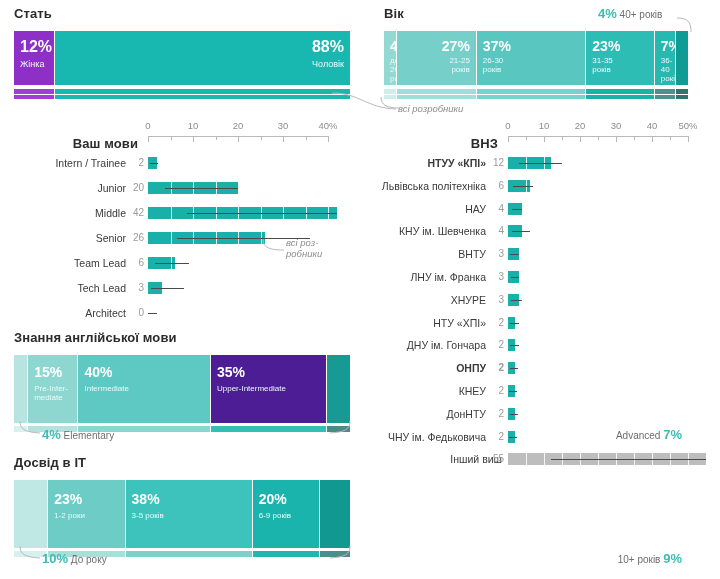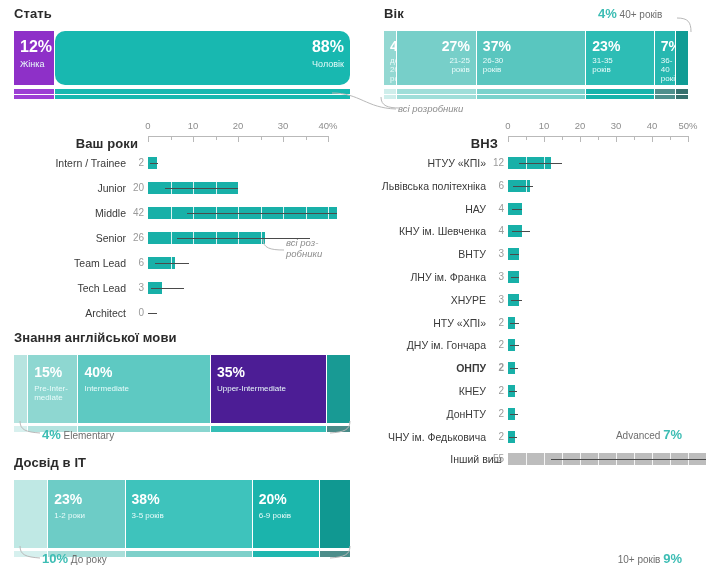--- a/index.html
+++ b/index.html
@@ -81,21 +81,21 @@
 <div class="page">
 
   <div class="panel" style="left:14px; top:6px; width:336px;">
     <div class="sec-title">Стать</div>
     <div class="stack-wrap" style="margin-top:10px; height:54px;">
       <div class="stack-bar" id="gender-bar">
           <div class="seg left" style="flex: 12 0 0px; background: rgb(142, 48, 200); border-right: 1.5px solid rgb(255, 255, 255);">
             <span class="pct" style="font-size: 16px; top: 8px;">12%</span>
             <span class="cap" style="font-size: 9px; top: 28px; white-space: pre-line;">Жінка</span>
           </div>
-          <div class="seg right" style="flex: 88 0 0px; background: rgb(24, 184, 176); border-right: none; border-radius: 10px;">
+          <div class="seg right" style="flex: 88 0 0px; background: rgb(24, 184, 176); border-right: none;">
             <span class="pct" style="font-size: 16px; top: 8px;">88%</span>
             <span class="cap" style="font-size: 9px; top: 28px; white-space: pre-line;">Чоловік</span>
           </div>
         </div>
     </div>
     <div style="position:relative; height:10px; margin-top:4px;">
       <div class="strip" id="gender-strip" style="left:0; top:0; height:5px; width:100%;">
           <span style="flex: 12 0 0px; background: rgb(156, 63, 212); border-right: 1.5px solid rgb(255, 255, 255);"></span>
           <span style="flex: 88 0 0px; background: rgb(24, 184, 176); border-right: none;"></span>
         </div>
@@ -168,21 +168,21 @@
     <span>40+ років</span>
   </div>
   <svg class="conn" style="left:676px; top:12px; width:22px; height:22px;" viewBox="0 0 22 22">
     <path d="M1,6 C12,6 15,10 15,20" fill="none" stroke="#b9b9b9" stroke-width="1"></path>
   </svg>
   <svg class="conn" style="left:378px; top:96px; width:24px; height:16px;" viewBox="0 0 24 16">
     <path d="M3,1 C3,10 10,12 22,12" fill="none" stroke="#b9b9b9" stroke-width="1"></path>
   </svg>
 
   <div class="hchart" style="left:0px; top:118px; width:348px; height:178px;">
-    <div class="sec-title" style="position:absolute; left:0; top:18px; width:138px; text-align:right;">Ваш роки</div>
+    <div class="sec-title" style="position:absolute; left:0; top:18px; width:138px; text-align:right;">Ваш мови</div>
     <div class="axis" id="titles-axis" style="left:148px; width:180px;">
         <div class="axline" style="width: 180px;"></div>
         <div class="tk" style="left: 0px;"></div>
         <div class="tk minor" style="left: 22.5px;"></div>
         <div class="tk" style="left: 45px;"></div>
         <div class="tk minor" style="left: 67.5px;"></div>
         <div class="tk" style="left: 90px;"></div>
         <div class="tk minor" style="left: 112.5px;"></div>
         <div class="tk" style="left: 135px;"></div>
         <div class="tk minor" style="left: 157.5px;"></div>
@@ -277,21 +277,21 @@
         <div class="tk" style="left: 180px;"></div>
         <div class="lbl" style="left: 0px;">0</div>
         <div class="lbl" style="left: 36px;">10</div>
         <div class="lbl" style="left: 72px;">20</div>
         <div class="lbl" style="left: 108px;">30</div>
         <div class="lbl" style="left: 144px;">40</div>
         <div class="lbl" style="left: 180px;">50%</div>
       </div>
     <div id="uni-rows">
         <div class="row" style="left: 0px; top: 38px; width: 348px;">
-          <span class="name" style="right: 220px; left: 0px; text-align: right; width: 126px;">НТУУ «КПІ»</span>
+          <span class="name" style="right: 220px; left: 0px; text-align: right; width: 126px; font-weight: bold;">НТУУ «КПІ»</span>
           <span class="val" style="left: 128px; width: 16px;">12</span>
           <div class="bar" style="left: 148px; width: 43.2px;"></div>
           <div class="gridline" style="left: 166px;"></div>
           <div class="gridline" style="left: 184px;"></div>
           <div class="whisk" style="left: 158.8px; width: 43.2px;"></div>
         </div>
         <div class="row" style="left: 0px; top: 60.8px; width: 348px;">
           <span class="name" style="right: 220px; left: 0px; text-align: right; width: 126px;">Львівська політехніка</span>
           <span class="val" style="left: 128px; width: 16px;">6</span>
           <div class="bar" style="left: 148px; width: 21.6px;"></div>

